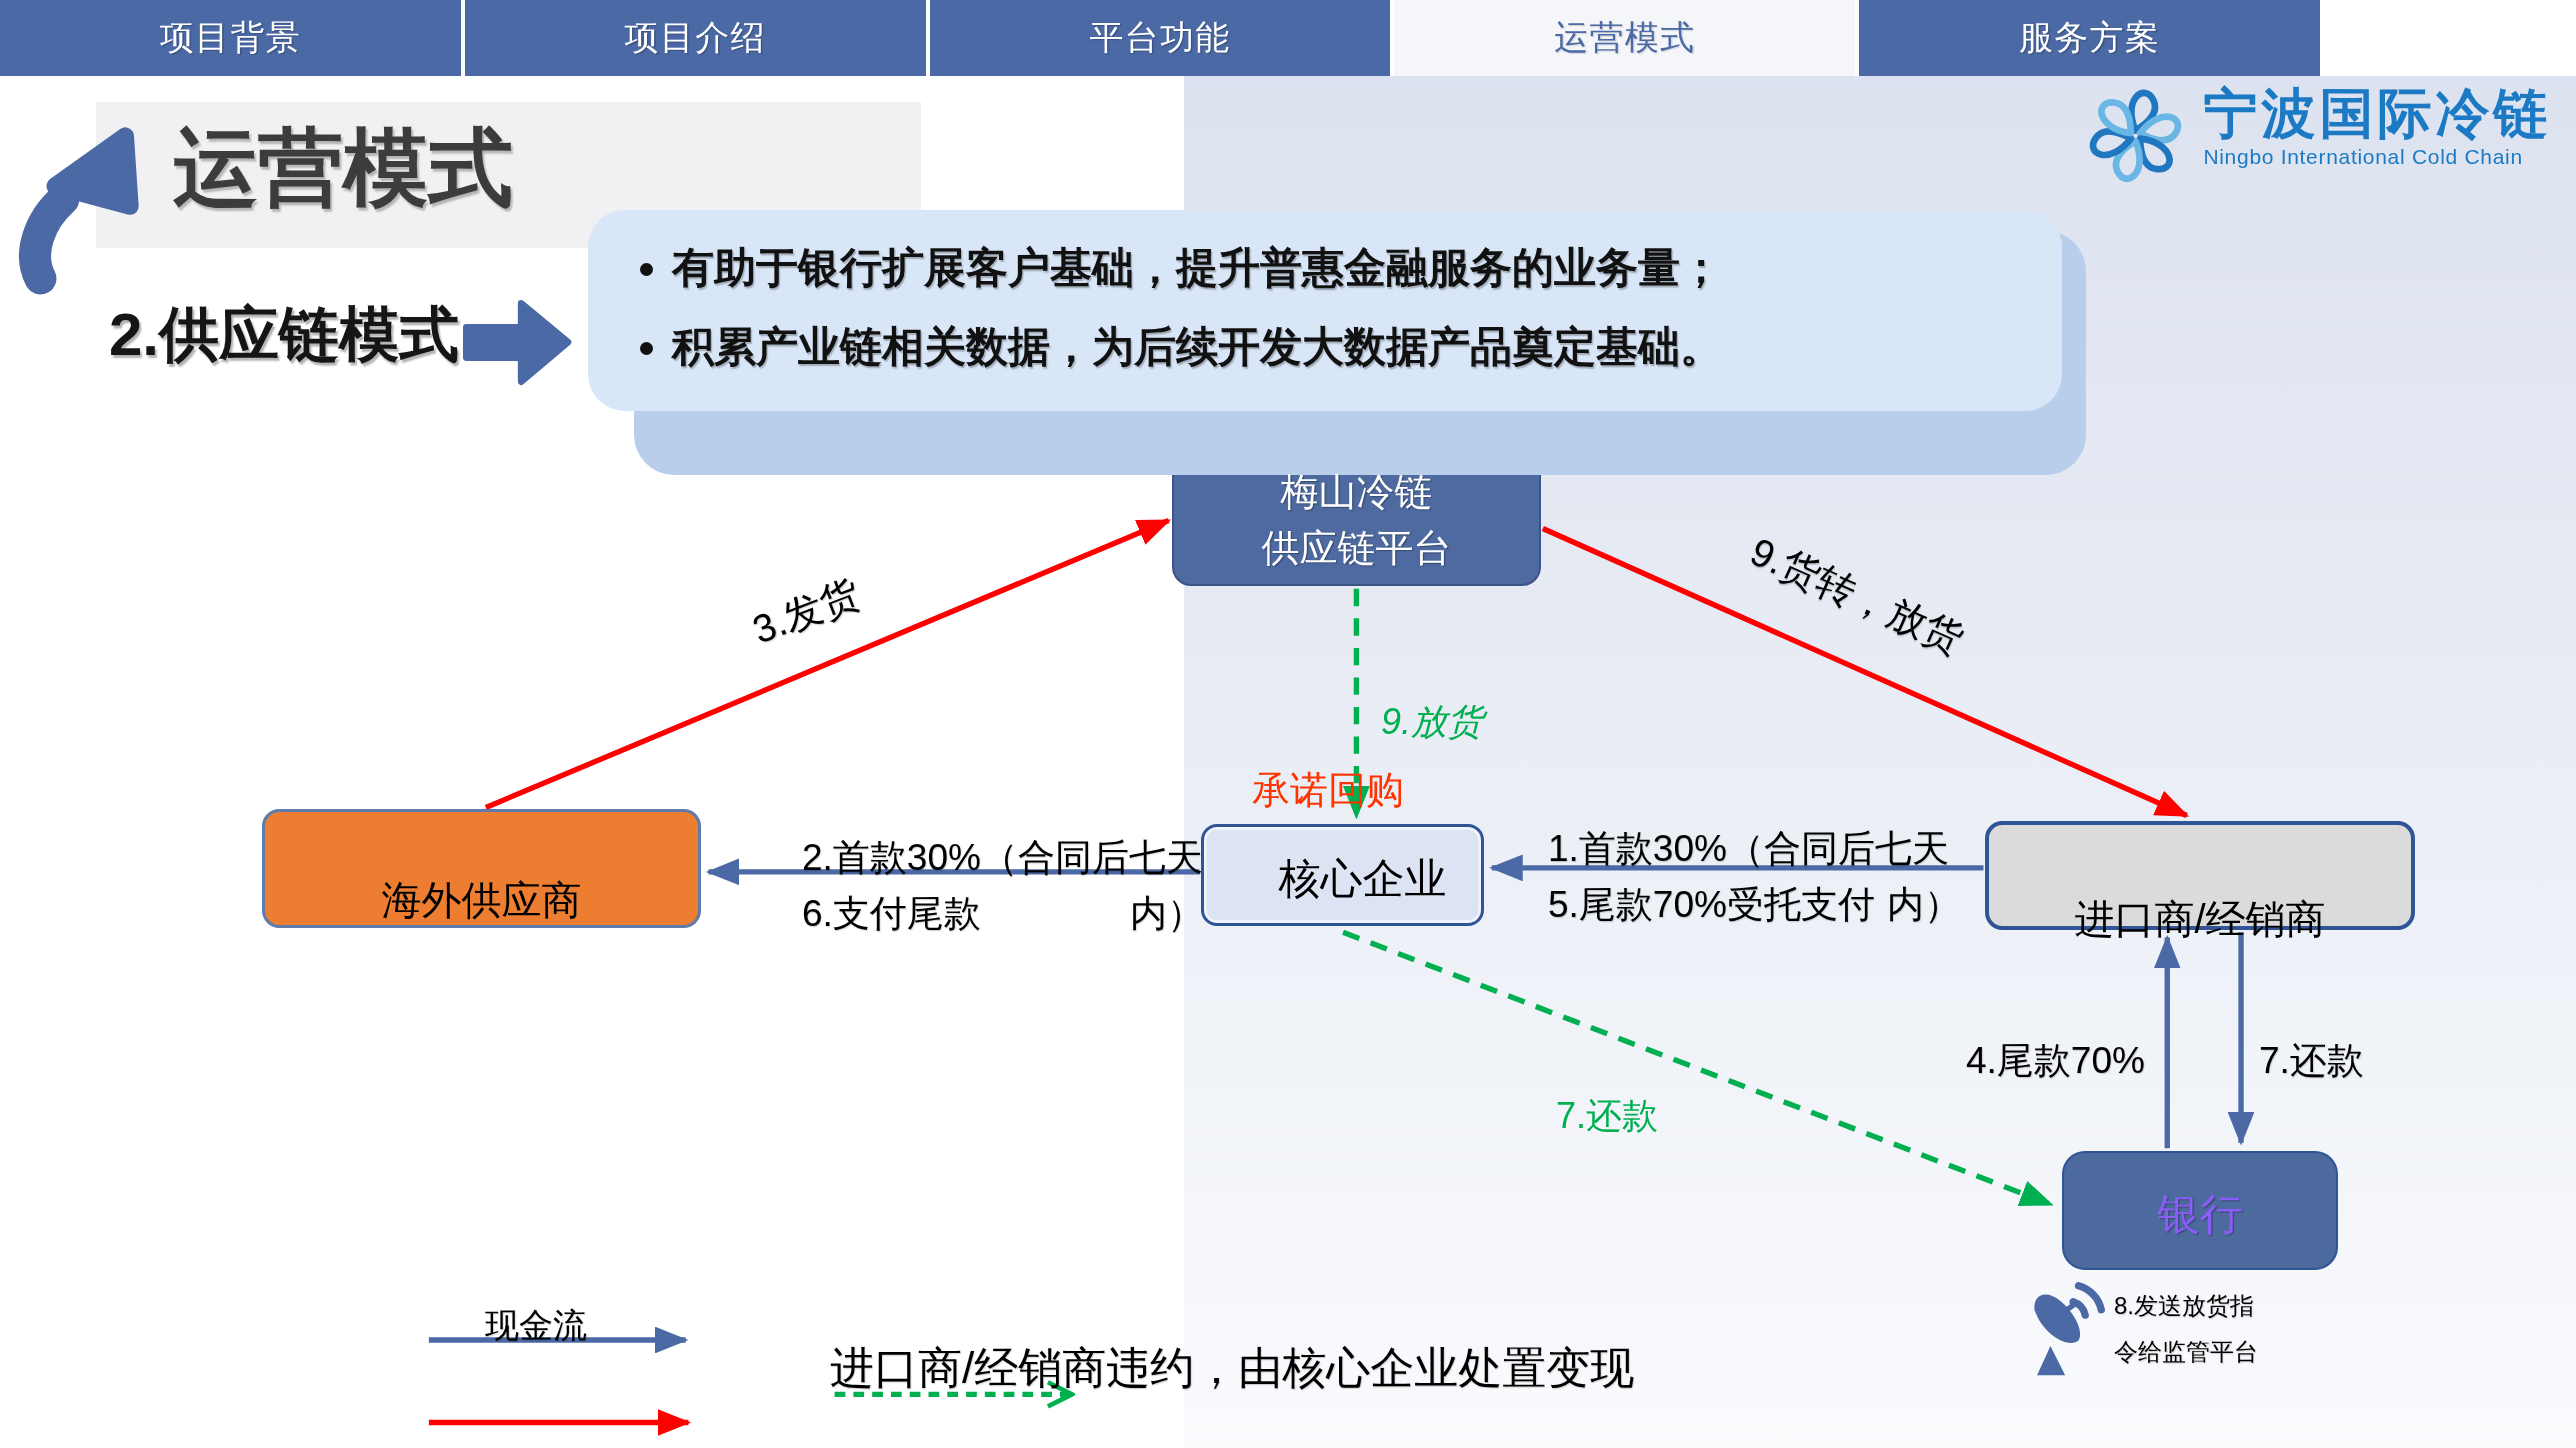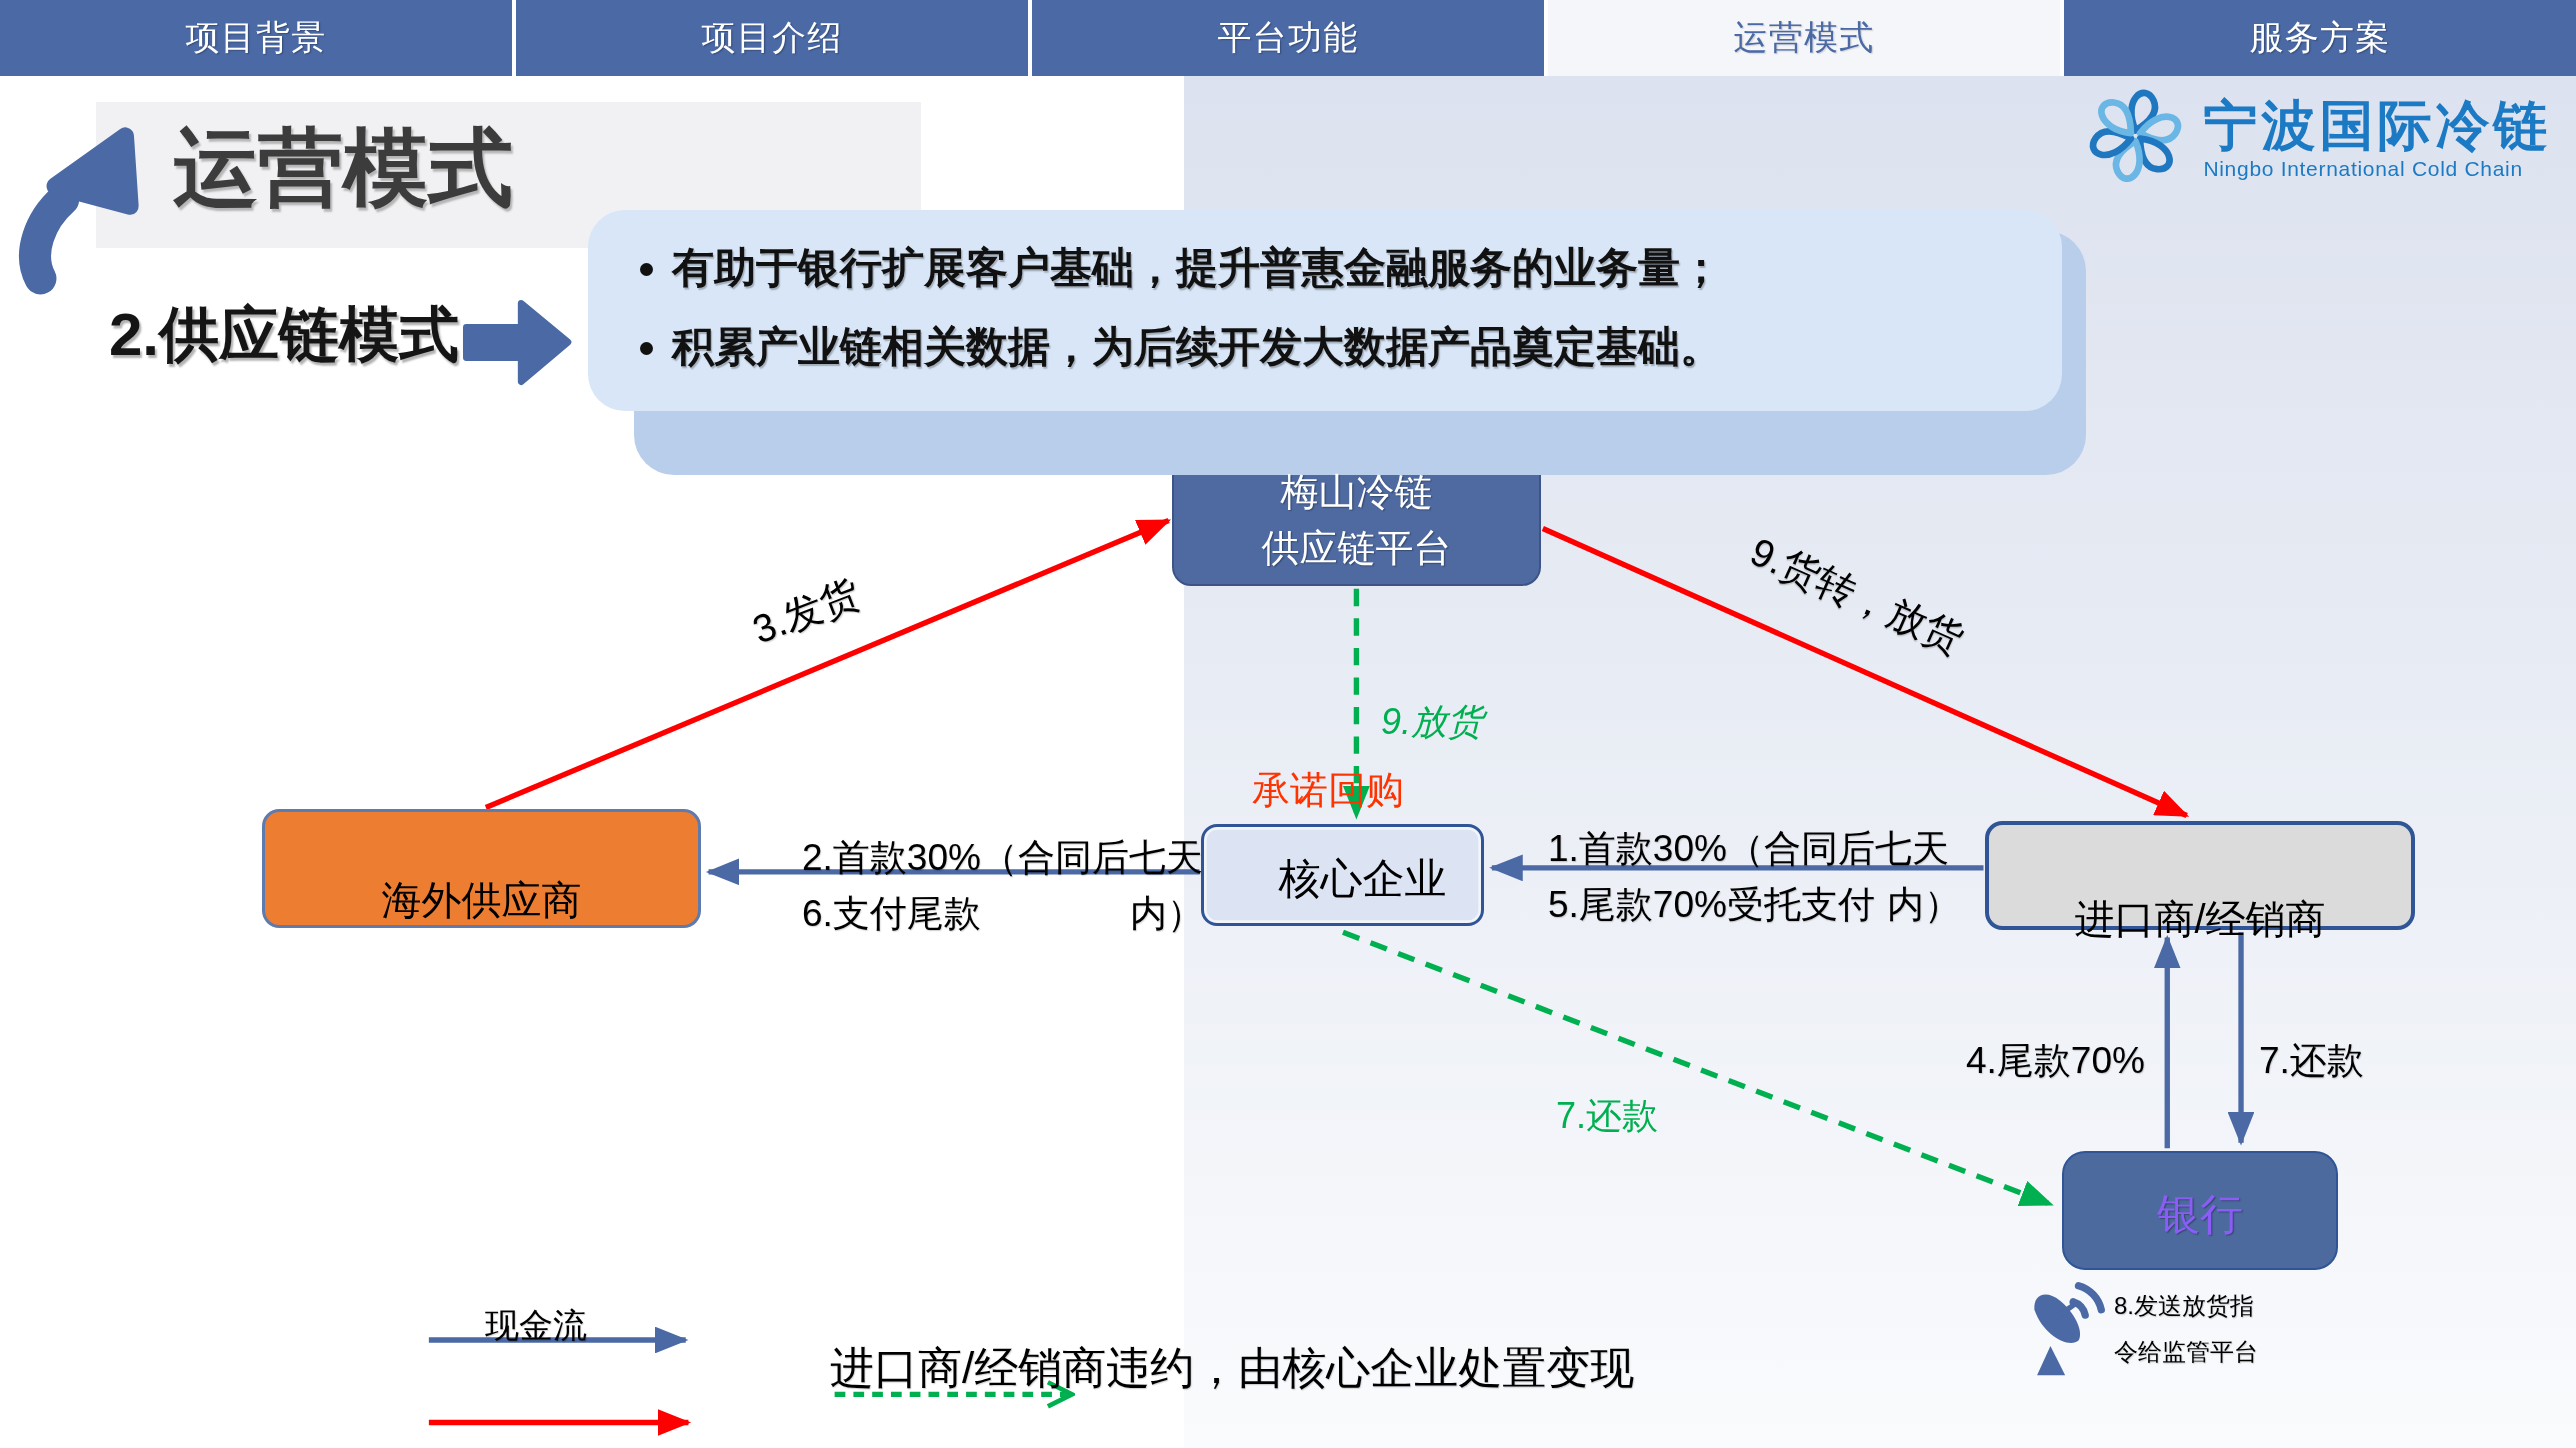--- a/index.html
+++ b/index.html
@@ -2,21 +2,21 @@
 <html style="font-size:10.7px"><head>
 <meta charset="utf-8">
 <style>
   html,body{margin:0;padding:0;background:#fff;}
   .slide{position:relative;width:2576px;height:1448px;overflow:hidden;background:#ffffff;
          font-family:"Liberation Sans","DejaVu Sans",sans-serif;}
   
   .panel{position:absolute;left:1184px;top:76px;width:1392px;height:1373px;
          background:linear-gradient(180deg,#dce2ef 0%,#e8ecf4 45%,#fafbfd 100%);}
   
-  .nav{position:absolute;left:0;top:0;width:2576px;height:76px;display:flex;z-index:20;}
+  .nav{position:absolute;left:0;top:0;width:2320px;height:76px;display:flex;z-index:20;}
   .tab{flex:1 1 0;display:flex;align-items:center;justify-content:center;
        background:#4a69a5;color:#ffffff;font-size:34px;letter-spacing:1.3px;
        border-right:4px solid #ffffff;cursor:pointer;text-shadow:1.3px 1.3px 1.3px rgba(0,0,0,.25);}
   .tab:last-child{border-right:none;}
   .tab.active{background:#f4f6f9;color:#4a69a5;text-shadow:1.3px 1.3px 1.3px rgba(0,0,0,.15);}
   
   .title-band{position:absolute;left:96px;top:102px;width:825px;height:146px;background:#f1f1f4;}
   .page-title{position:absolute;left:173px;top:111px;font-size:85px;font-weight:bold;color:#3c3c3c;
               text-shadow:2px 2.7px 2px rgba(0,0,0,.25);z-index:5;}
   .title-arrow{position:absolute;left:14.8px;top:99px;z-index:6;}
@@ -71,21 +71,21 @@
   .lbl-instruction{left:2114px;top:1283px;font-size:24px;line-height:46px;white-space:nowrap;}
   .satellite{position:absolute;left:2030px;top:1275px;z-index:9;}
   
   .legend-cash{position:absolute;left:485px;top:1303px;font-size:34px;color:#000;z-index:9;
                text-shadow:0.7px 1.3px 1.3px rgba(0,0,0,.2);}
   .legend-note{position:absolute;left:830px;top:1339px;font-size:44px;color:#000;z-index:9;
                text-shadow:0.7px 1.3px 1.3px rgba(0,0,0,.2);}
   
   .logo{position:absolute;left:2085px;top:81px;display:flex;z-index:21;}
   .logo-text{margin-left:17.4px;}
-  .logo-name{font-size:54px;font-weight:bold;color:#1b7ac3;letter-spacing:4px;line-height:64px;margin-top:12px;}
+  .logo-name{font-size:54px;font-weight:bold;color:#1b7ac3;letter-spacing:4px;line-height:64px;}
   .logo-sub{font-size:21px;color:#1b7ac3;letter-spacing:0.7px;}
 </style>
 </head>
 <body>
 
 <div class="slide">
 
   <div class="panel"></div>
 
   <div class="nav">

